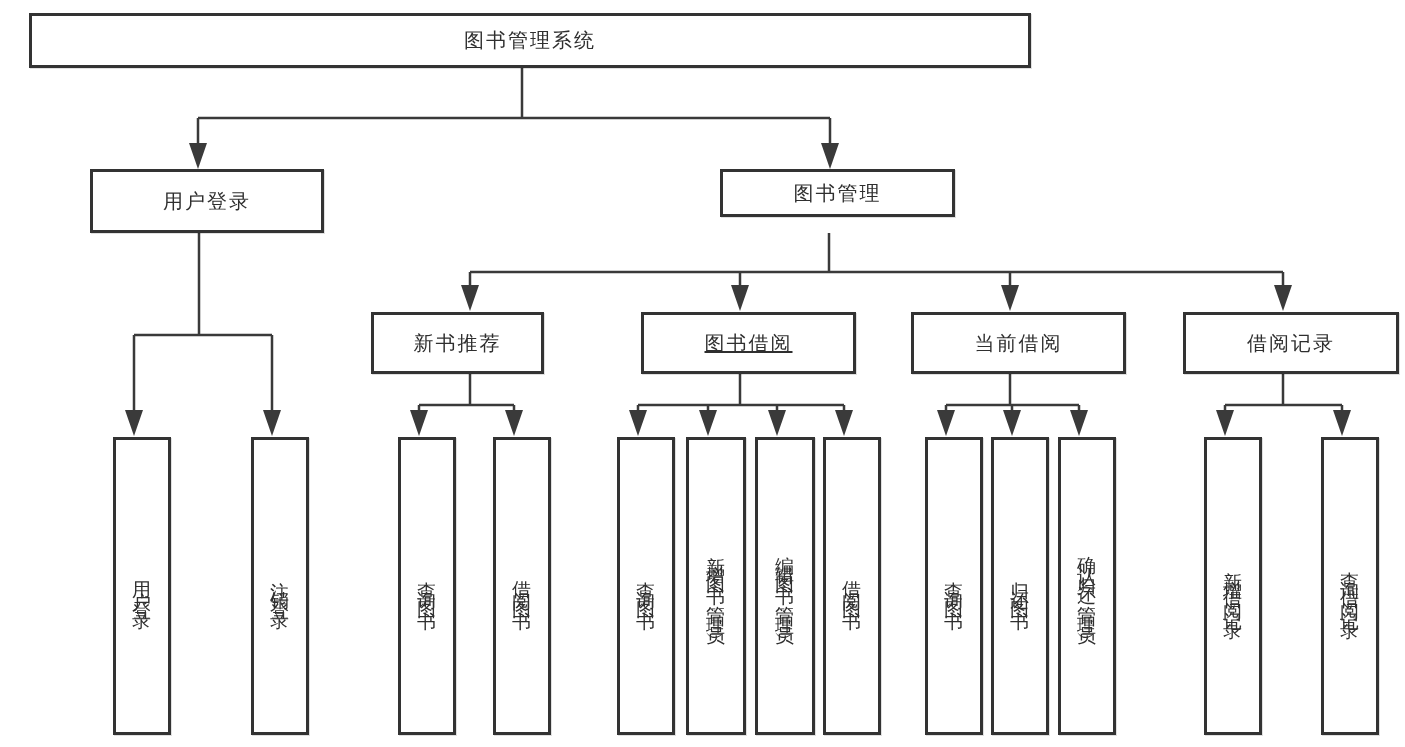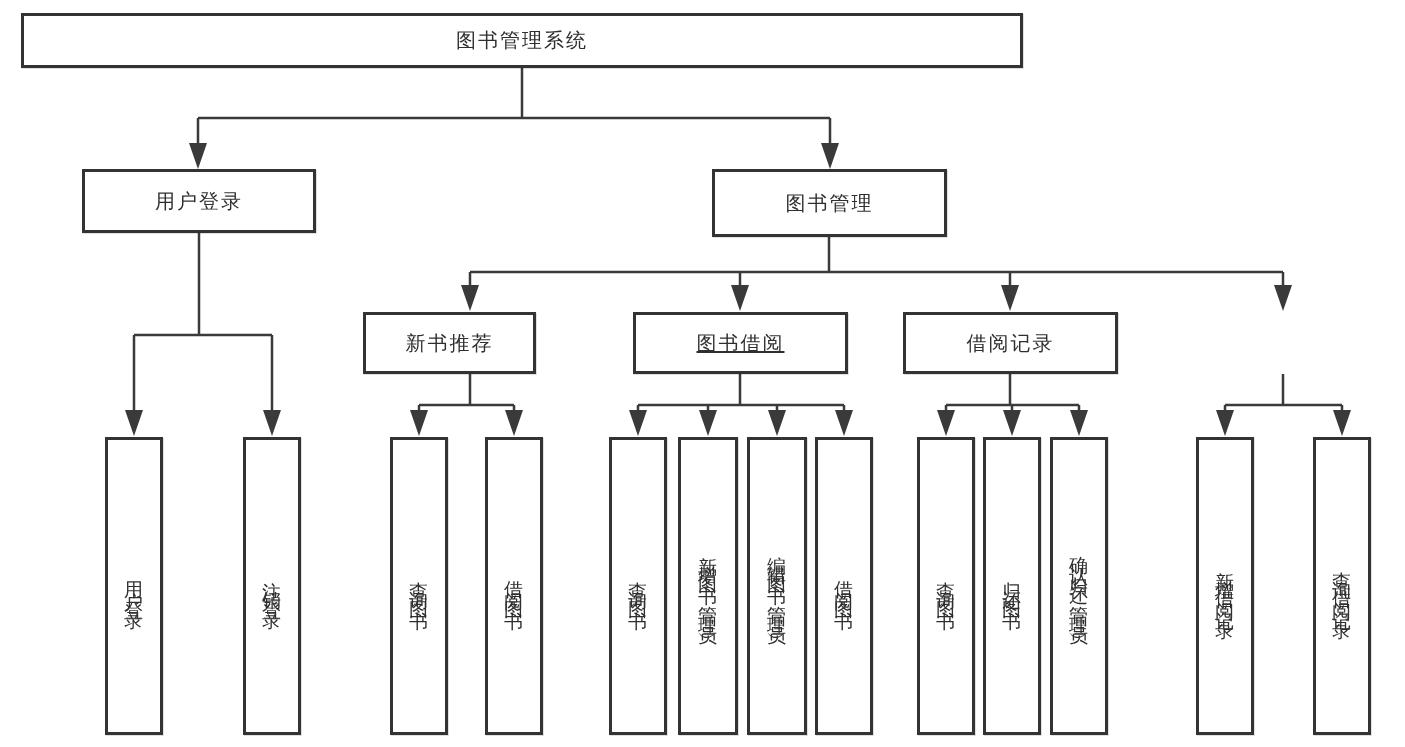--- a/index.html
+++ b/index.html
@@ -20,20 +20,21 @@
     position: absolute;
     background: #ffffff;
     border: 3px solid #333333;
     box-sizing: border-box;
     display: flex;
     align-items: center;
     justify-content: center;
     color: #2f2f2f;
     z-index: 2;
     box-shadow: 1px 1px 0 rgba(0,0,0,0.12);
+    margin-left: 8px;
   }
   .box.h span {
     font-size: 20px;
     letter-spacing: 2px;
     white-space: nowrap;
   }
   .box.v span {
     writing-mode: vertical-rl;
     text-orientation: mixed;
     font-size: 19px;
@@ -100,31 +101,34 @@
     </g>
   </svg>
 
   <div class="box h" style="left:21px; top:13px; width:1002px; height:55px;">
     <span>图书管理系统</span>
   </div>
 
   <div class="box h" style="left:82px; top:169px; width:234px; height:64px;">
     <span>用户登录</span>
   </div>
-  <div class="box h" style="left:712px; top:169px; width:235px; height:68px;">
+  <div class="box h" style="left:712px; top:169px; width:235px; height:48px;">
     <span>图书管理</span>
   </div>
 
   <div class="box h" style="left:363px; top:312px; width:173px; height:62px;">
     <span>新书推荐</span>
   </div>
   <div class="box h" style="left:633px; top:312px; width:215px; height:62px;text-decoration:underline;">
     <span>图书借阅</span>
   </div>
   <div class="box h" style="left:903px; top:312px; width:215px; height:62px;">
+    <span>当前借阅</span>
+  </div>
+  <div class="box h" style="left:1175px; top:312px; width:216px; height:62px;">
     <span>借阅记录</span>
   </div>
 
   <div class="box v" style="left:105px; top:437px; width:58px; height:298px;">
     <span>用户登录</span>
   </div>
   <div class="box v" style="left:243px; top:437px; width:58px; height:298px;">
     <span>注销登录</span>
   </div>
 

